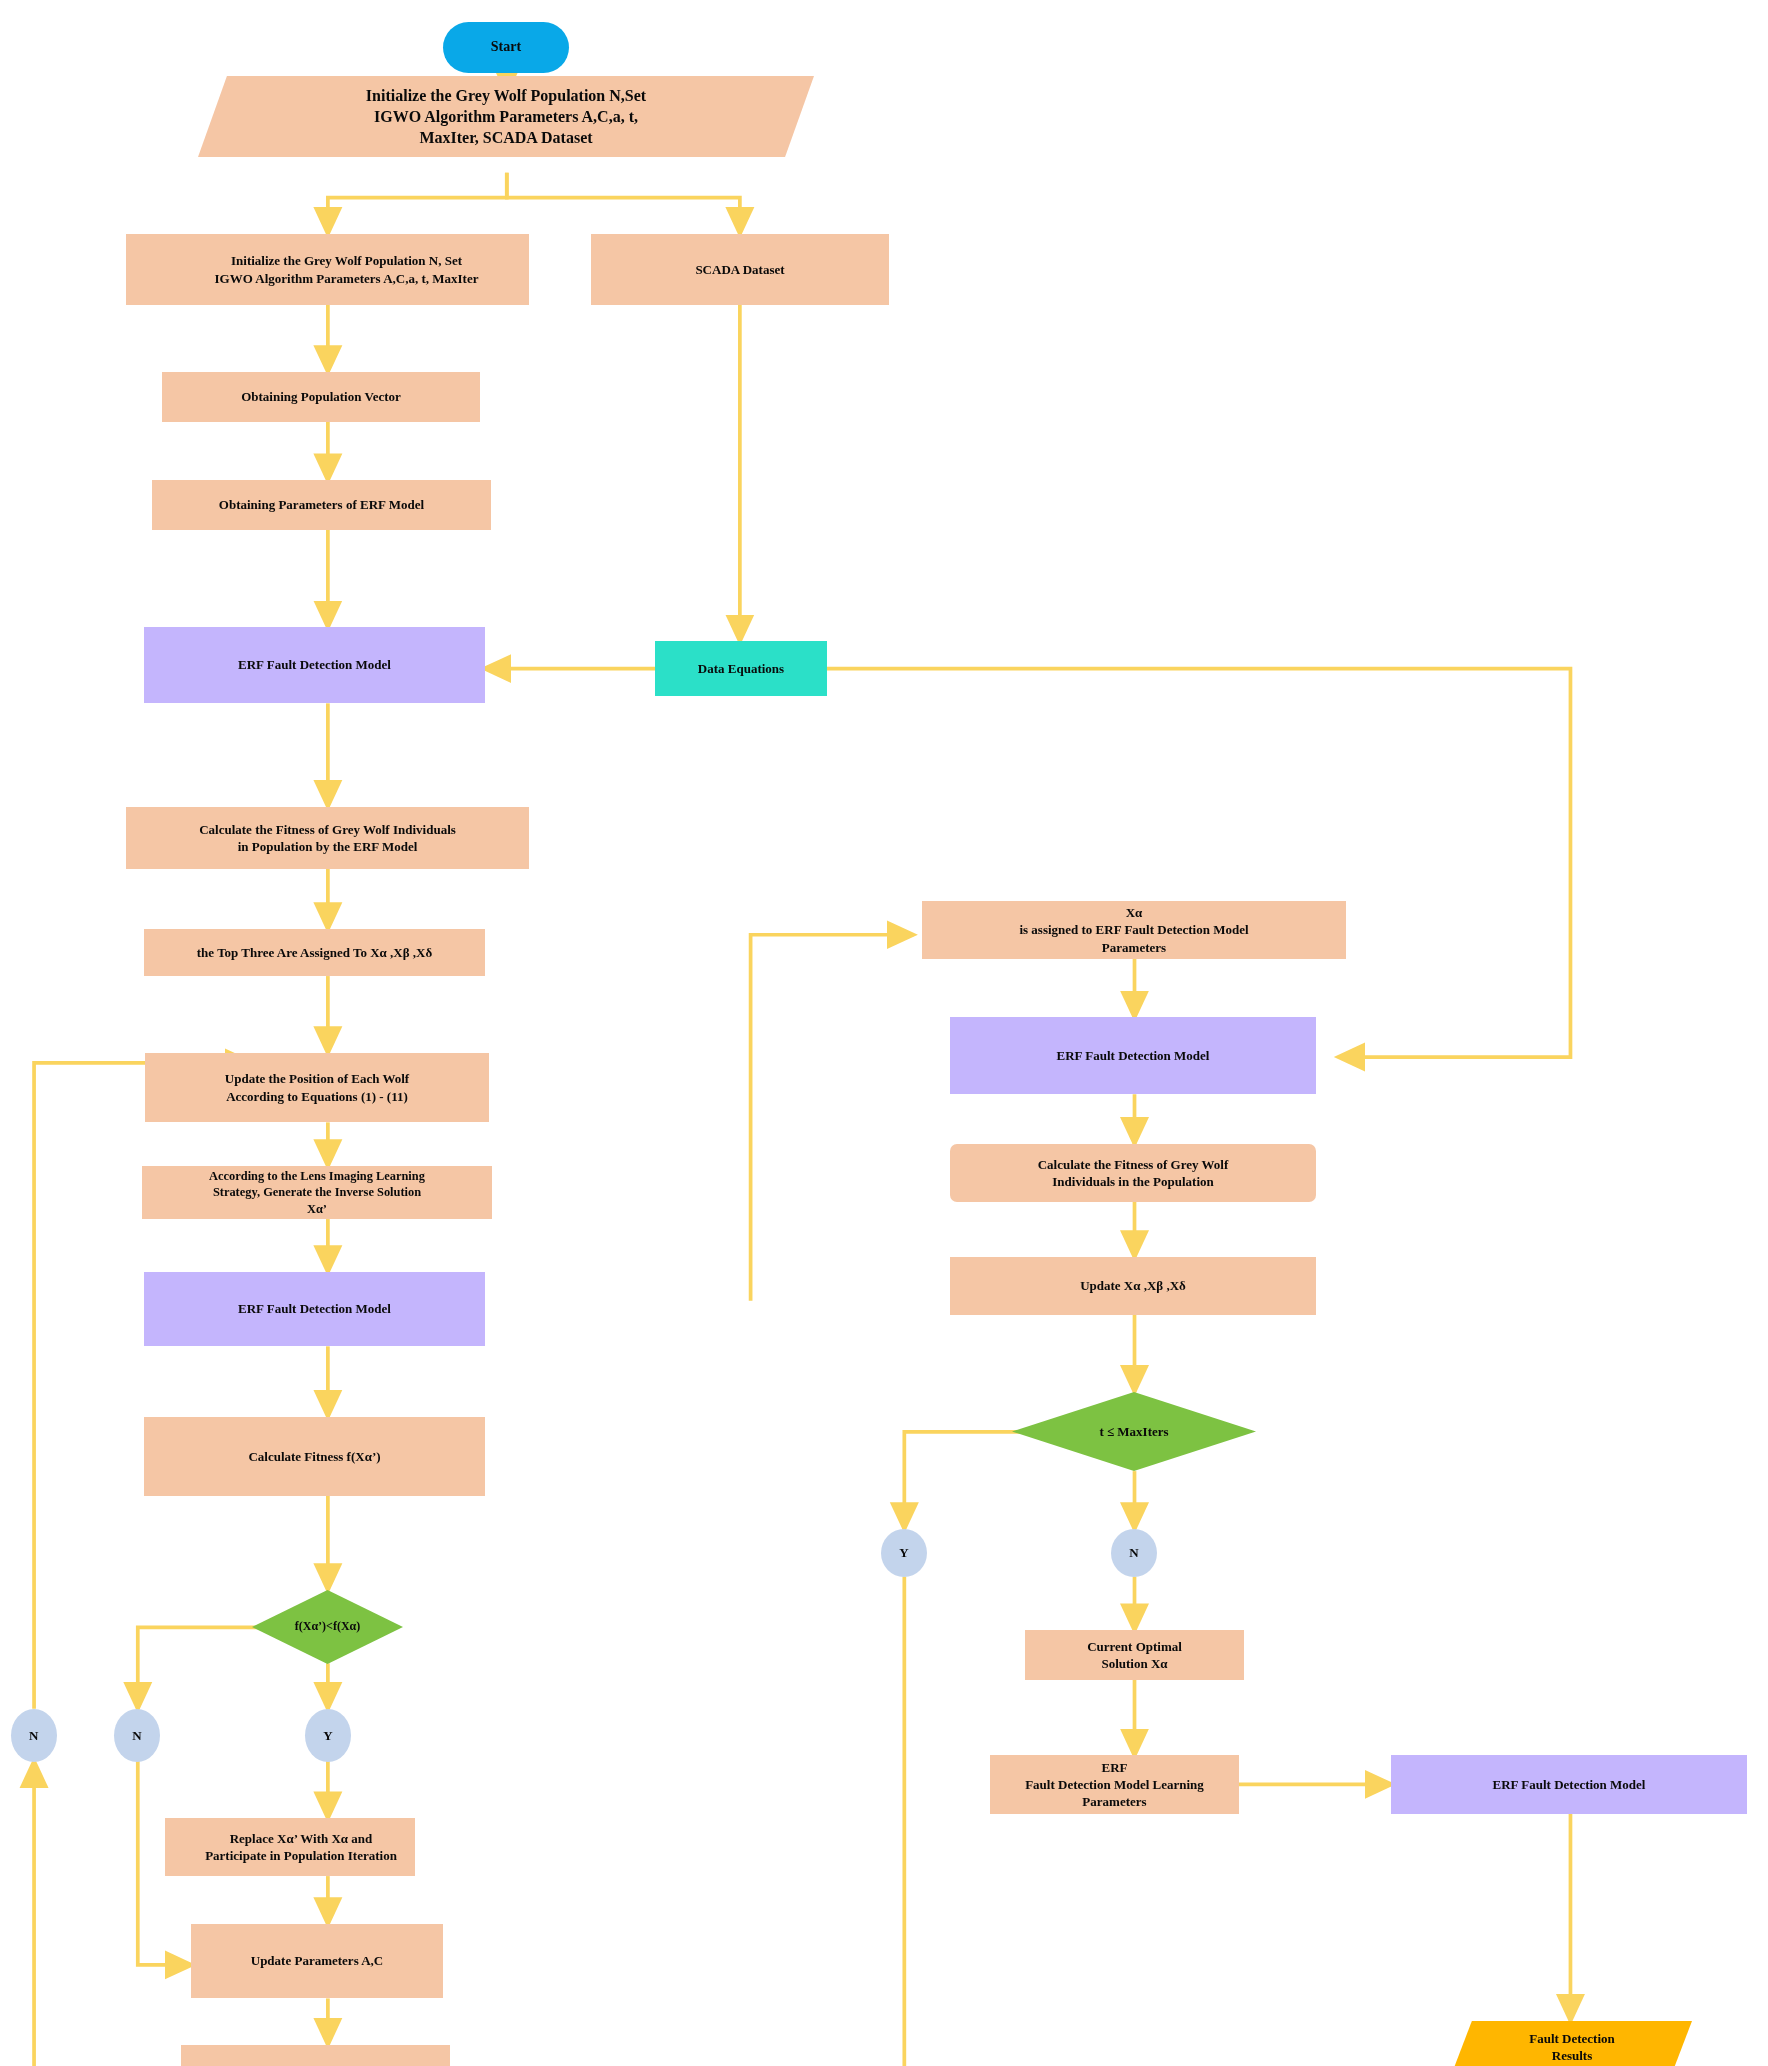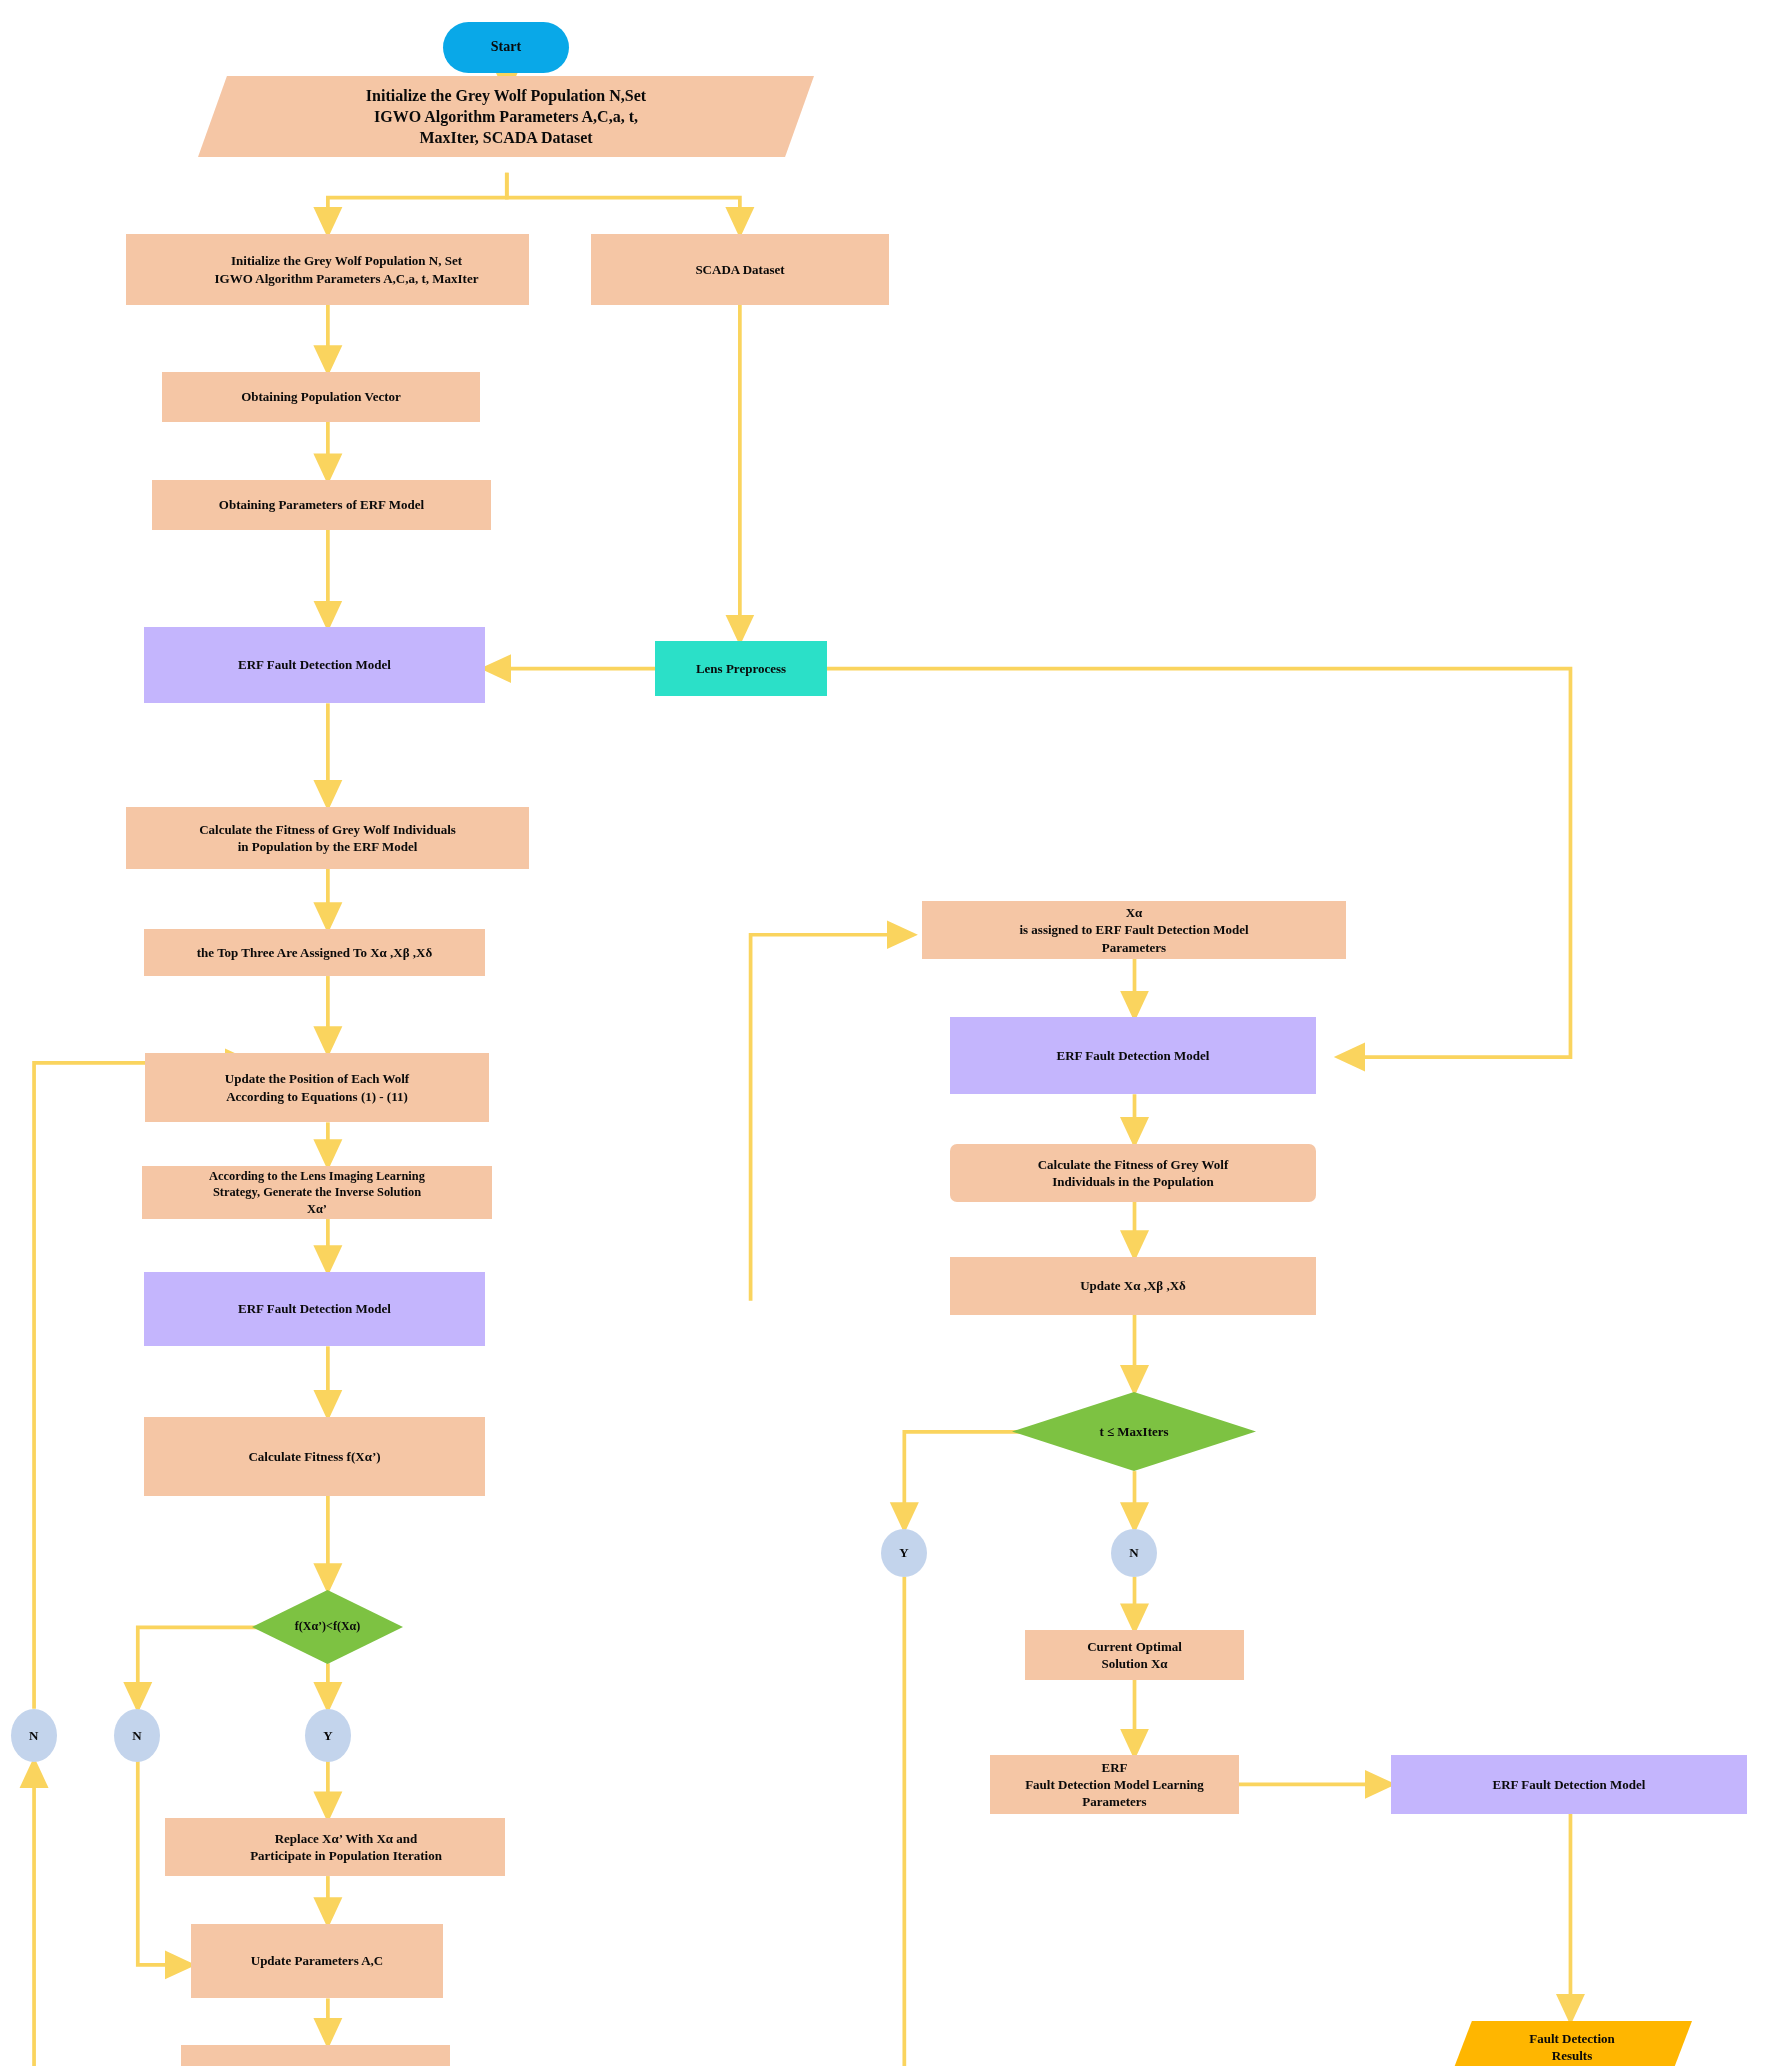--- a/index.html
+++ b/index.html
@@ -139,21 +139,21 @@
 
   <div class="node proc" style="left:152px;top:480px;width:339px;height:50px;font-size:13px;">
     <span class="label">Obtaining  Parameters of ERF Model</span>
   </div>
 
   <div class="node model" style="left:144px;top:627px;width:341px;height:76px;font-size:13px;">
     <span class="label">ERF Fault Detection Model</span>
   </div>
 
   <div class="node pre" style="left:655px;top:641px;width:172px;height:55px;font-size:13px;">
-    <span class="label">Lens Preprocess</span>
+    <span class="label">Data Equations</span>
   </div>
 
   <div class="node proc" style="left:126px;top:807px;width:403px;height:62px;font-size:13px;">
     <span class="label">Calculate the Fitness of Grey Wolf Individuals
 in Population by the ERF Model</span>
   </div>
 
   <div class="node proc" style="left:144px;top:929px;width:341px;height:47px;font-size:13px;">
     <span class="label">the Top Three Are Assigned To Xα ,Xβ ,Xδ</span>
   </div>
@@ -187,21 +187,21 @@
   <div class="node conn" style="left:10.7px;top:1709px;width:46px;height:53px;font-size:13px;">
     <span class="label">N</span>
   </div>
   <div class="node conn" style="left:114px;top:1709px;width:46px;height:53px;font-size:13px;">
     <span class="label">N</span>
   </div>
   <div class="node conn" style="left:305px;top:1709px;width:46px;height:53px;font-size:13px;">
     <span class="label">Y</span>
   </div>
 
-  <div class="node proc" style="left:165px;top:1818px;width:340px;height:58px;font-size:13px;padding-left:22px;">
+  <div class="node proc" style="left:165px;top:1818px;width:250px;height:58px;font-size:13px;padding-left:22px;">
     <span class="label">Replace Xα’ With Xα  and
 Participate in Population Iteration</span>
   </div>
 
   <div class="node proc" style="left:191px;top:1924px;width:252px;height:74px;font-size:13px;">
     <span class="label">Update Parameters A,C</span>
   </div>
 
   <div class="node proc" style="left:181px;top:2045px;width:269px;height:69px;font-size:13px;">
     <span class="label">Updating Parameter a

